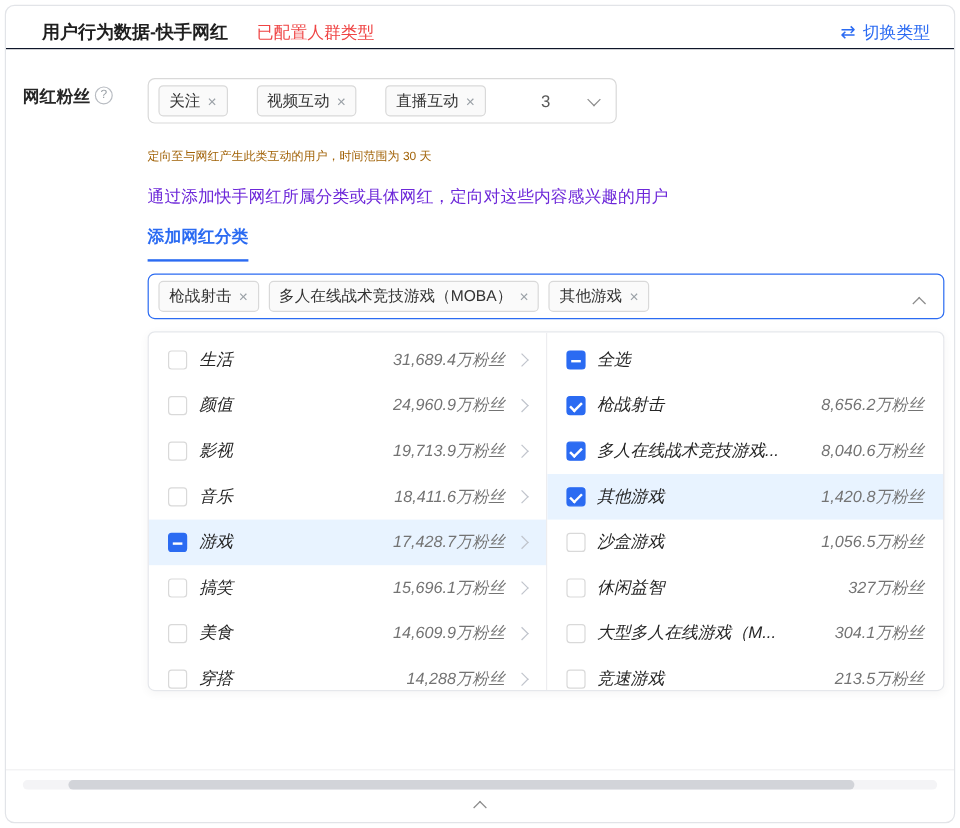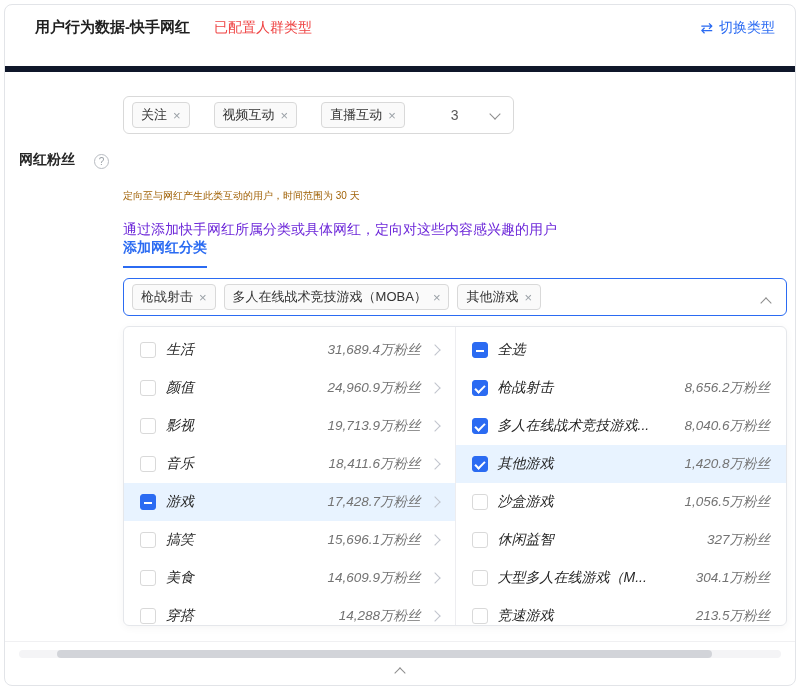--- a/index.html
+++ b/index.html
@@ -4,36 +4,36 @@
 <style>
   * { margin:0; padding:0; box-sizing:border-box; }
   html,body { background:#fff; font-family:"Liberation Sans", sans-serif; }
   .window {
     width:792px; height:682px; margin:4px; background:#fff;
     border:1px solid #e2e4e8; border-radius:8px;
     display:flex; flex-direction:column; overflow:hidden;
   }
   
   .header {
-    display:flex; align-items:center; padding:13px 20px 29px 30px;
-    border-bottom:6px solid #0f172a; flex:none;
+    display:flex; align-items:center; padding:13px 20px 3px 30px;
+    border-bottom:1px solid #0f172a; flex:none;
   }
   .title { font-size:15px; font-weight:700; color:#1f1f1f; }
   .subtitle { font-size:14px; color:#ef4444; margin-left:24px; }
   .switch-btn {
     margin-left:auto; display:flex; align-items:center; gap:6px;
     color:#2b6bf2; font-size:14px; cursor:pointer;
   }
   .switch-icon { font-size:15px; line-height:1; }
   
   .body { flex:1; padding:24px 14px 0 14px; overflow:hidden; }
   .fan-row { display:flex; align-items:flex-start; }
   .fan-label {
-    width:104px; flex:none; display:flex; align-items:flex-end; gap:19px;
-    font-size:14px; font-weight:700; color:#262626; padding-top:7px;margin-top:48px;
+    width:104px; flex:none; display:flex; align-items:flex-start; gap:4px;
+    font-size:14px; font-weight:700; color:#262626; padding-top:7px;
   }
   .help {
     width:15px; height:15px; border:1px solid #b8bcc2; border-radius:50%;
     color:#9aa0a6; font-size:10px; font-weight:400; line-height:13px; text-align:center;
     cursor:pointer;
   }
   .tagbox {
     display:inline-flex; align-items:center; gap:24px;
     border:1px solid #d9d9d9; border-radius:6px; background:#fff;
     padding:5px 14px 5px 8px; min-height:36px; cursor:pointer;
@@ -49,21 +49,21 @@
     width:8px; height:8px; border-right:1.6px solid #8c8c8c; border-bottom:1.6px solid #8c8c8c;
     display:inline-block; flex:none;
   }
   .chev.down { transform:rotate(45deg); margin-top:-3px; margin-left:8px; }
   .chev.up { transform:rotate(-135deg); margin-top:4px; }
   .chev.right { transform:rotate(-45deg); border-color:#c0c4cc; }
   .hint { margin:20px 0 0 104px; font-size:10px; color:#a16207; }
   
   .panel { margin:18px 0 0 104px; width:664px; }
   .desc { font-size:14px; color:#6d28d9; }
-  .tabs { display:flex; gap:36px; }
+  .tabs { display:flex; gap:36px; margin-top:16px; }
   .tab {
     font-size:14px; font-weight:700; color:#262626; padding-bottom:9px; cursor:pointer;
     border-bottom:2px solid transparent;
   }
   .tab.active { color:#2b6bf2; border-bottom-color:#2b6bf2; }
   .select-input {
     margin-top:10px; display:flex; align-items:center; flex-wrap:wrap; gap:8px;
     border:1.5px solid #2b6bf2; border-radius:6px; padding:4px 30px 4px 8px;
     min-height:38px; position:relative; cursor:pointer;
   }

